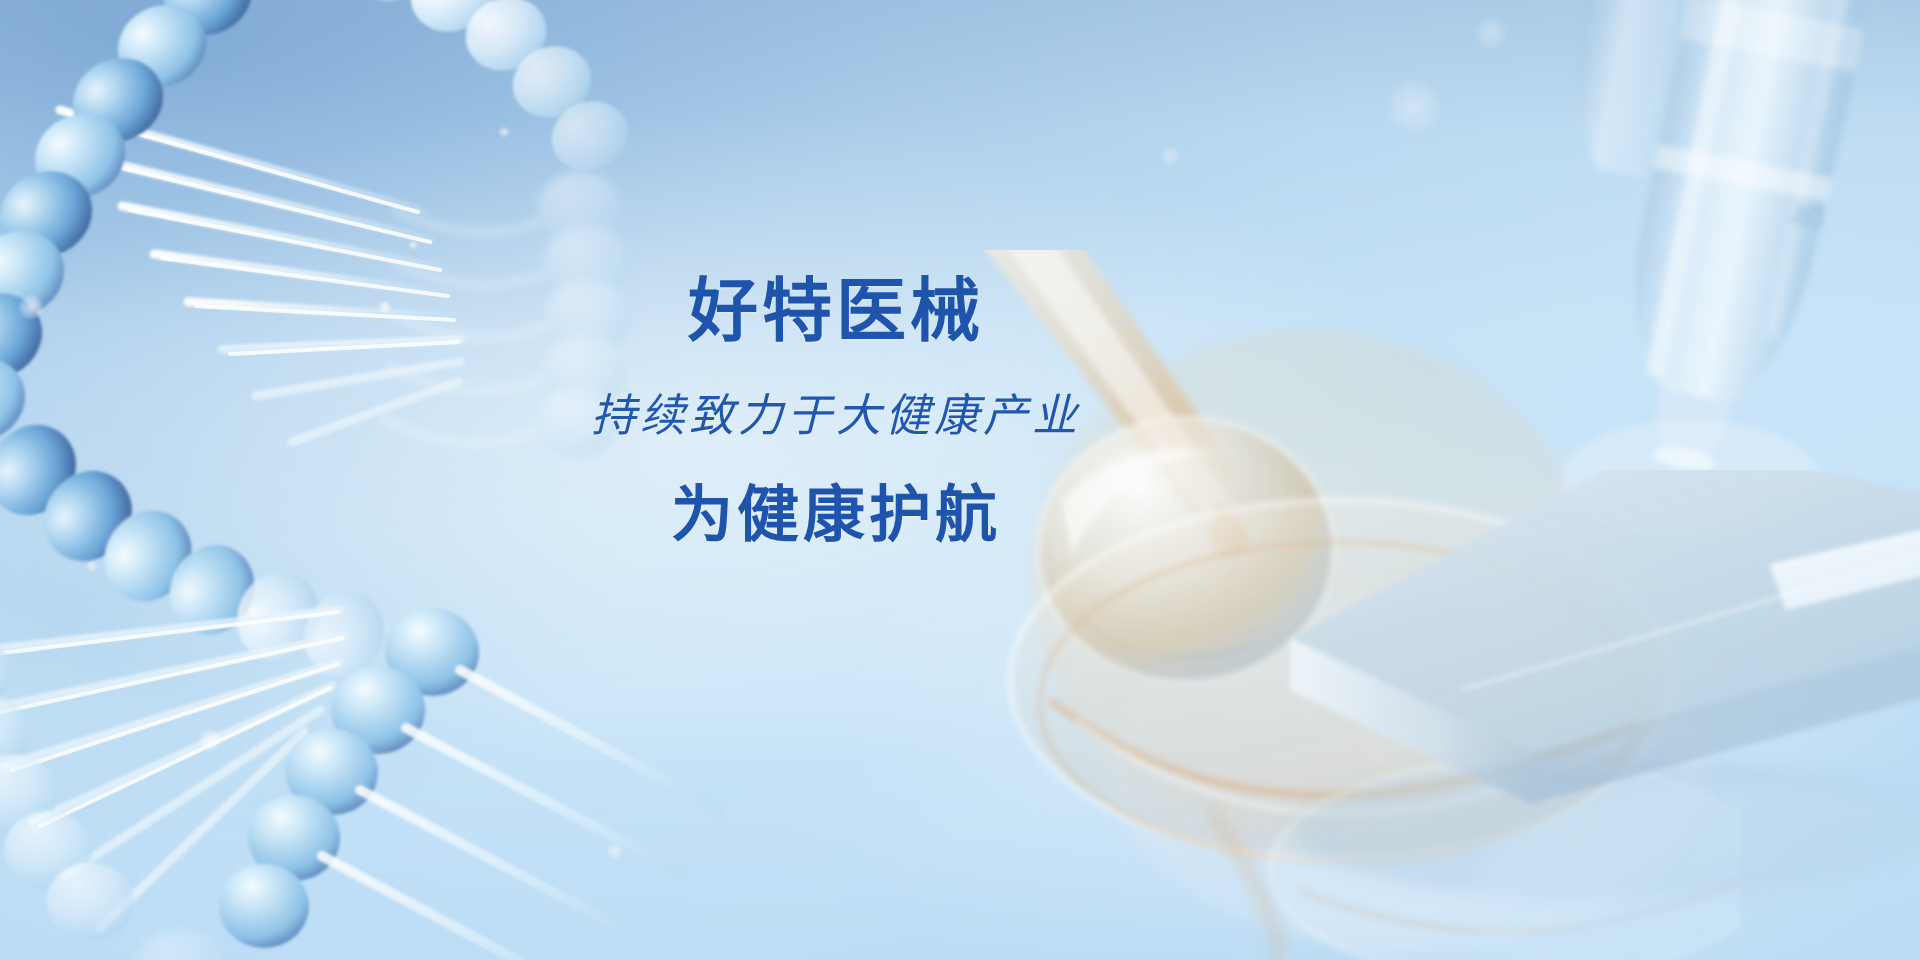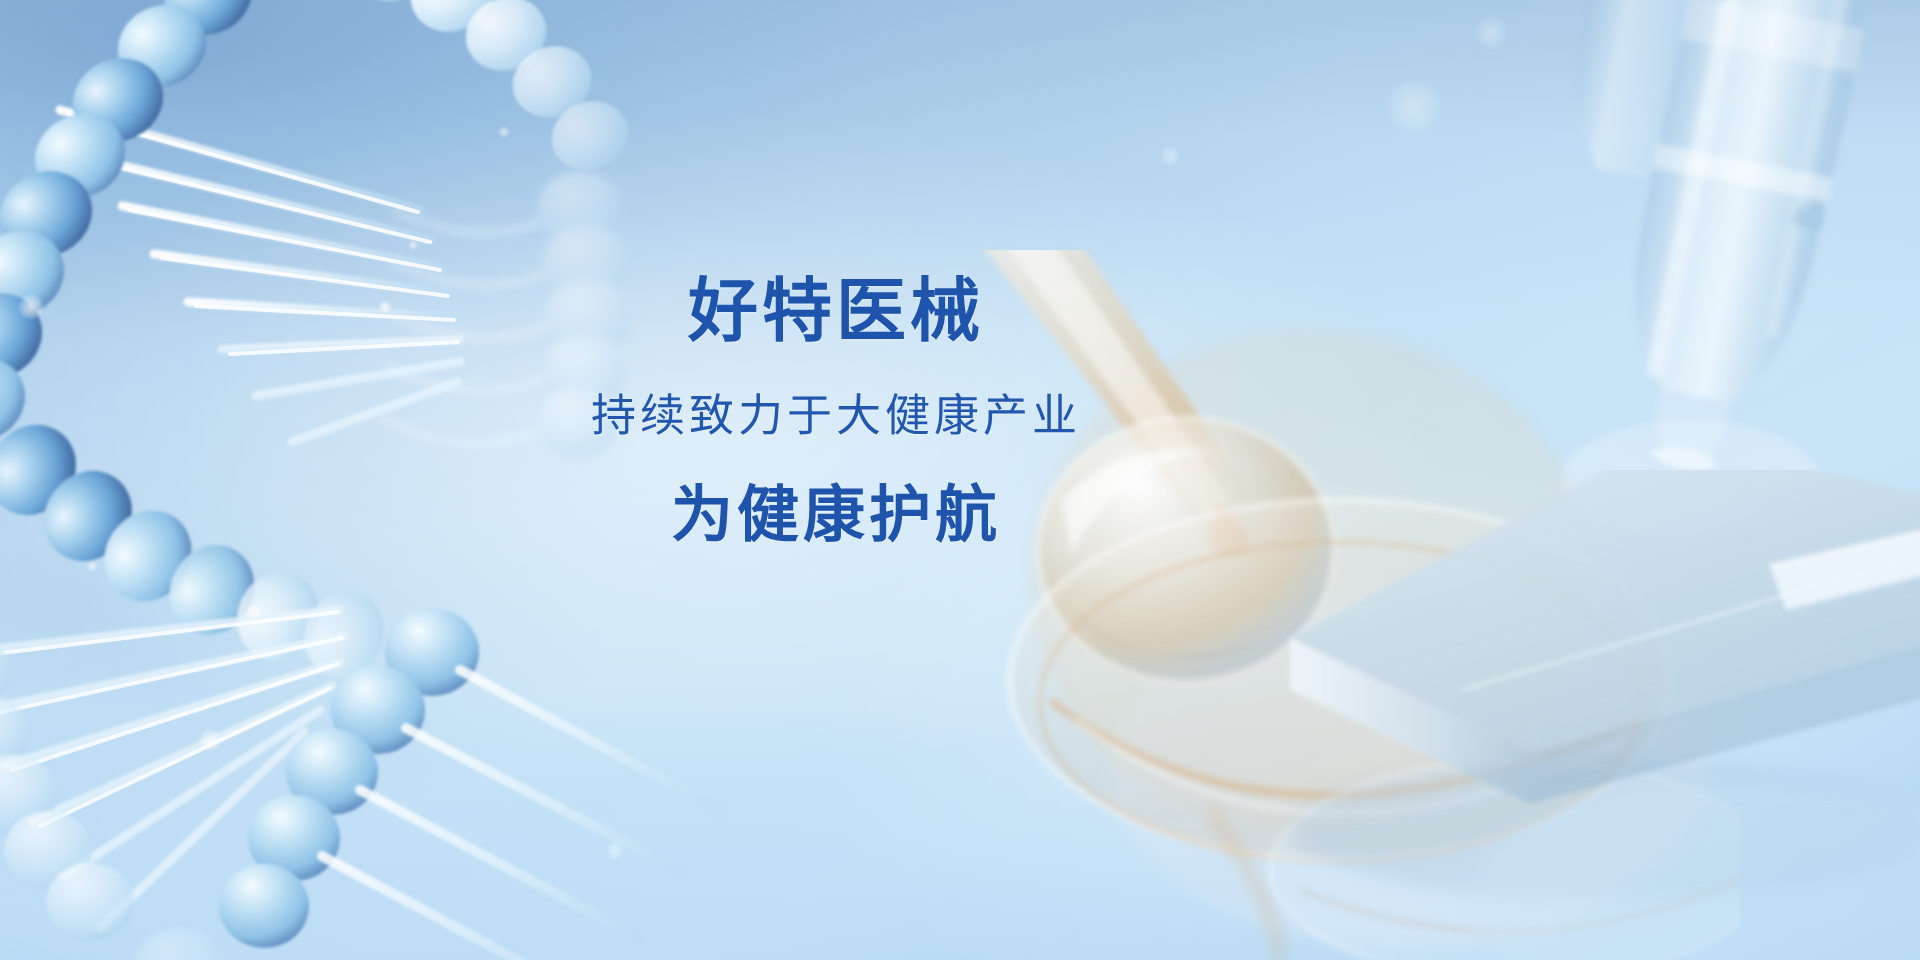--- a/index.html
+++ b/index.html
@@ -105,20 +105,21 @@
     text-shadow: 0 1px 2px rgba(255,255,255,0.42);
   }
   .hero-sub {
     font-size: 45px;
     font-weight: 400;
     line-height: 1.1;
     letter-spacing: 4px;
     color: #2257b0;
     margin: 44px 0 0 0;
     text-shadow: 0 1px 2px rgba(255,255,255,0.36);
+    font-style: italic;
   }
   .hero-tag {
     font-size: 62px;
     font-weight: 700;
     line-height: 1.1;
     letter-spacing: 4px;
     color: #1f54ad;
     margin: 40px 0 0 0;
     text-shadow: 0 1px 2px rgba(255,255,255,0.42);
   }

